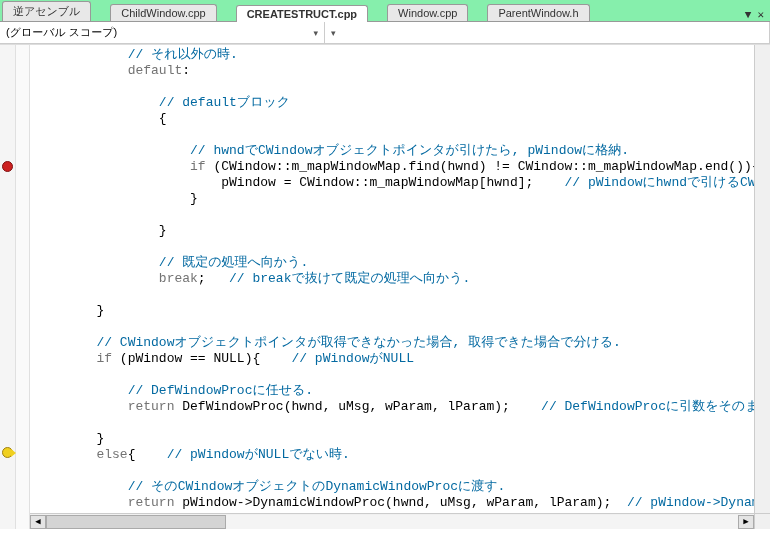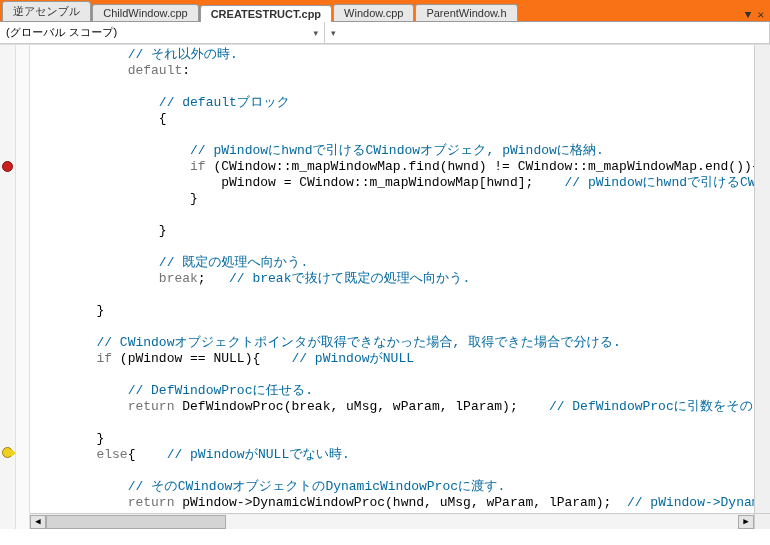--- a/index.html
+++ b/index.html
@@ -8,24 +8,25 @@
     font-size: 12px;
     background: #ffffff;
     width: 770px;
     height: 545px;
     overflow: hidden;
     position: relative;
   }
   .tab-bar {
     display: flex;
     align-items: flex-end;
-    background: #f97316;
+    background: #86efac;
     border-bottom: 1px solid #999;
     height: 22px;
     padding-left: 2px;
+    gap: 18px;
   }
   .tab {
     border: 1px solid #999;
     border-bottom: none;
     padding: 2px 10px;
     margin-right: 1px;
     background: #e8e8e8;
     border-radius: 3px 3px 0 0;
     color: #333;
     font-family: "Meiryo UI", sans-serif;
@@ -200,37 +201,37 @@
     <div class="breakpoint bp-yellow" style="top:402px"></div>
   </div>
   <div class="outline-bar"></div>
   <div class="code-area">
 <pre class="code"><span>            </span><span class="cm">// それ以外の時.</span>
 <span>            </span><span class="kw">default</span><span>:</span>
 
 <span>                </span><span class="cm">// defaultブロック</span>
 <span>                </span><span>{</span>
 
-<span>                    </span><span class="cm">// pWindowにhwndで引けるCWindowオブジェク, pWindowに格納.</span>
+<span>                    </span><span class="cm">// hwndでCWindowオブジェクトポインタが引けたら, pWindowに格納.</span>
 <span>                    </span><span class="kw">if</span><span> (CWindow::m_mapWindowMap.find(hwnd) != CWindow::m_mapWindowMap.end()){    </span>
 <span>                        </span><span>pWindow = CWindow::m_mapWindowMap[hwnd];    </span><span class="cm">// pWindowにhwndで引けるCWindowオブジェク</span>
 <span>                    </span><span>}</span>
 
 <span>                </span><span>}</span>
 
 <span>                </span><span class="cm">// 既定の処理へ向かう.</span>
 <span>                </span><span class="kw">break</span><span>;   </span><span class="cm">// breakで抜けて既定の処理へ向かう.</span>
 
 <span>        </span><span>}</span>
 
 <span>        </span><span class="cm">// CWindowオブジェクトポインタが取得できなかった場合, 取得できた場合で分ける.</span>
 <span>        </span><span class="kw">if</span><span> (pWindow == NULL){    </span><span class="cm">// pWindowがNULL</span>
 
 <span>            </span><span class="cm">// DefWindowProcに任せる.</span>
-<span>            </span><span class="kw">return</span><span> DefWindowProc(break, uMsg, wParam, lParam);    </span><span class="cm">// DefWindowProcに引数をそのまま渡して, DefW</span>
+<span>            </span><span class="kw">return</span><span> DefWindowProc(hwnd, uMsg, wParam, lParam);    </span><span class="cm">// DefWindowProcに引数をそのまま渡して, DefW</span>
 
 <span>        </span><span>}</span>
 <span>        </span><span class="kw">else</span><span>{    </span><span class="cm">// pWindowがNULLでない時.</span>
 
 <span>            </span><span class="cm">// そのCWindowオブジェクトのDynamicWindowProcに渡す.</span>
 <span>            </span><span class="kw">return</span><span> pWindow-&gt;DynamicWindowProc(hwnd, uMsg, wParam, lParam);  </span><span class="cm">// pWindow-&gt;DynamicWindowProcに引</span>
 
 <span>        </span><span>}</span>
 
 

